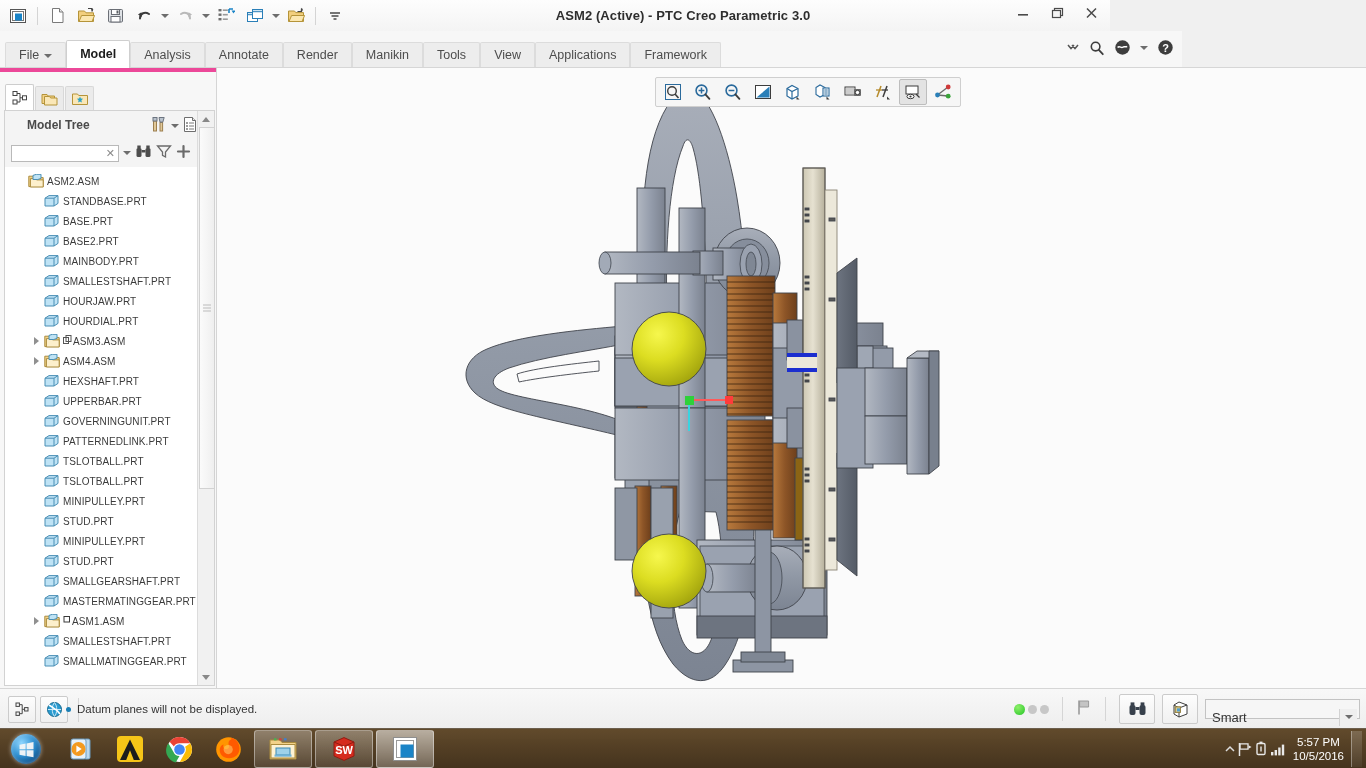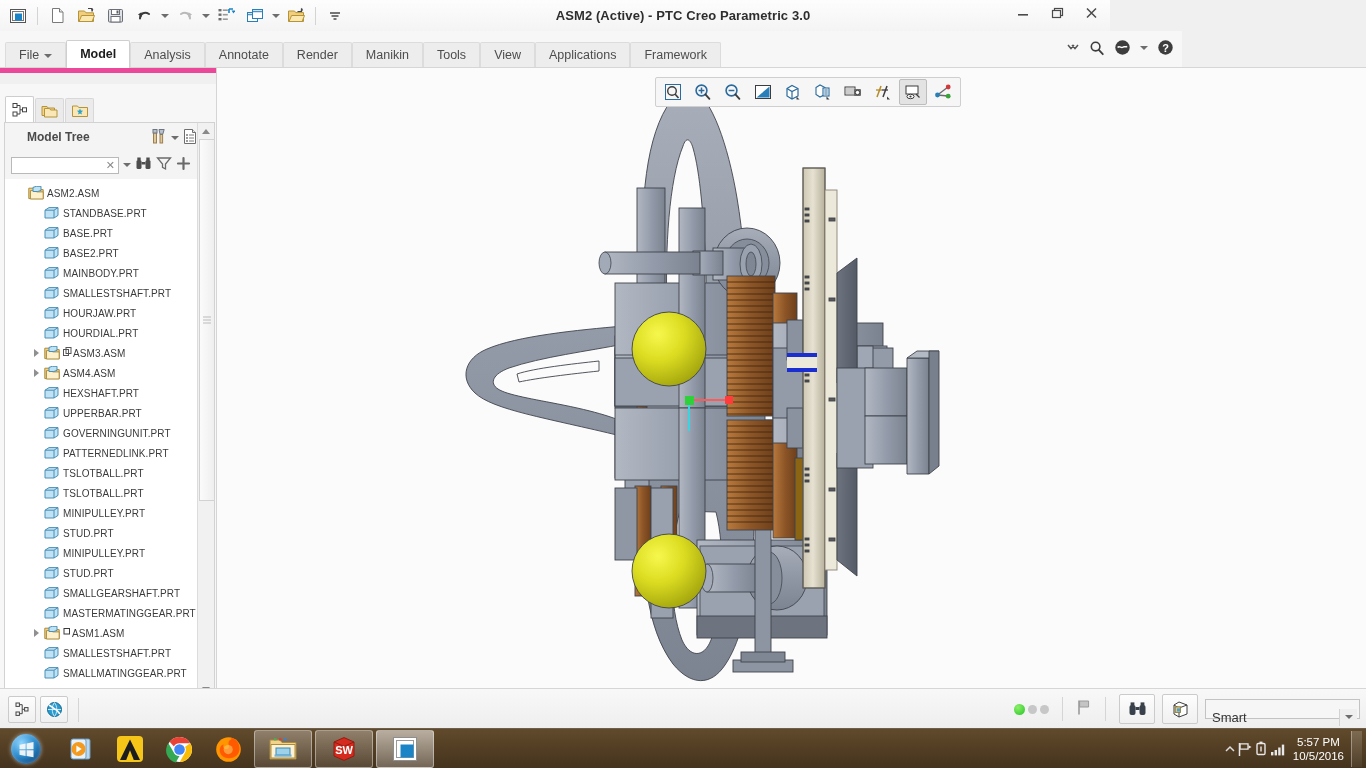--- a/index.html
+++ b/index.html
@@ -32,21 +32,21 @@
     display:flex;align-items:center;justify-content:center;
     font-size:13px;font-weight:bold;color:#2e2e2e;letter-spacing:0.1px;
     pointer-events:none;
   }
   .winbtns{position:absolute;right:2px;top:0;height:26px;display:flex;align-items:center;}
   .winbtn{width:34px;height:22px;display:flex;align-items:center;justify-content:center;color:#4a4a4a;font-size:13px;}
 
   
   .ribbon{
     position:absolute;left:0;top:31px;width:1182px;height:37px;
-    background:#f7f7f7;border-bottom:5px solid #ec4899;
+    background:#f7f7f7;border-bottom:7px solid #ec4899;
   }
   .tabs{position:absolute;left:5px;top:6px;display:flex;align-items:flex-end;height:31px;}
   .tab{
     height:25px;line-height:25px;padding:0 13px;margin-right:0px;
     background:#ededed;border:1px solid #dcdcdc;border-bottom:none;
     color:#4d4d4d;font-size:12.5px;cursor:default;
     border-radius:2px 2px 0 0;
   }
   .tab.active{
     background:#ffffff;color:#1c1c1c;font-weight:bold;
@@ -55,21 +55,21 @@
   }
   .tab.file{display:flex;align-items:center;gap:5px;}
   .ribbon-underline{
     position:absolute;left:0;top:36px;width:1366px;height:1px;background:#d6d6d6;
   }
   .rt-right{position:absolute;right:8px;top:8px;display:flex;align-items:center;gap:9px;}
   .rt-right .ic{display:flex;align-items:center;justify-content:center;color:#555;}
 
   
   .leftpanel{
-    position:absolute;left:0;top:84px;width:217px;height:620px;
+    position:absolute;left:0;top:72px;width:217px;height:620px;
     background:#f7f7f7;
   }
   .lp-tabs{position:absolute;left:5px;top:12px;display:flex;align-items:flex-end;}
   .lp-tab{
     width:27px;height:24px;display:flex;align-items:center;justify-content:center;
     background:#ebebeb;border:1px solid #d8d8d8;border-bottom:none;border-radius:2px 2px 0 0;
     margin-right:1px;
   }
   .lp-tab.active{background:#fff;border-color:#cdcdcd;height:26px;}
   .lp-body{
@@ -1037,20 +1037,24 @@
       </div>
       <div class="sbtn">
         <svg width="17" height="17" viewBox="0 0 17 17">
             <circle cx="8.5" cy="8.5" r="7" fill="#2a9bd0" stroke="#16698f"></circle>
             <path d="M2 8.5h13M8.5 1.6c3 3.4 3 10.4 0 13.8M8.5 1.6c-3 3.4-3 10.4 0 13.8" fill="none" stroke="#cfe9f6"></path>
             <path d="M3 4c4 3 8 4 11 9" fill="none" stroke="#fff" stroke-width="1.6"></path>
           </svg>
       </div>
       <div class="sb-vsep"></div>
     </div>
+    <div class="sb-msg">
+      <span class="bullet"></span>
+      <span>Datum planes will not be displayed.</span>
+    </div>
     <div class="sb-right">
       <div class="dots">
         <div class="dot green"></div>
         <div class="dot"></div>
         <div class="dot"></div>
       </div>
       <div class="sb-vsep"></div>
       <div>
         <svg width="16" height="17" viewBox="0 0 16 17">
             <path d="M3 1.5v14" stroke="#9a9a9a" stroke-width="1.6"></path>

